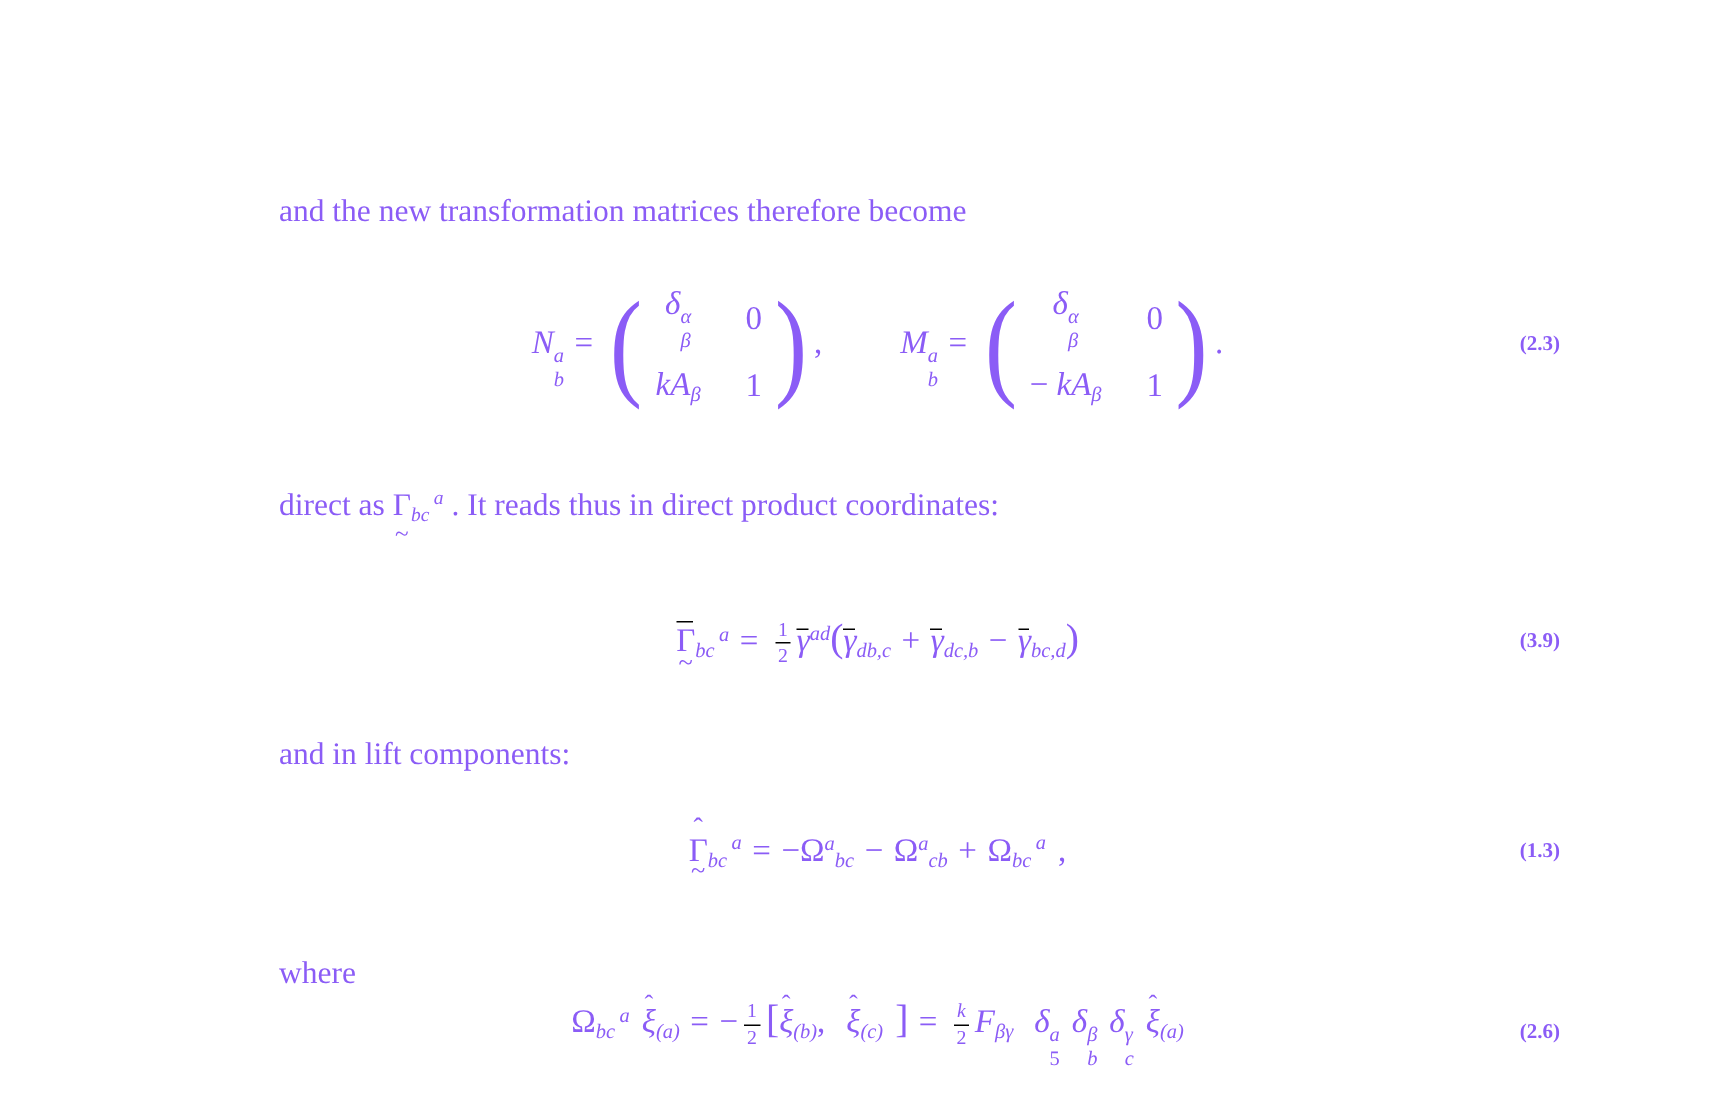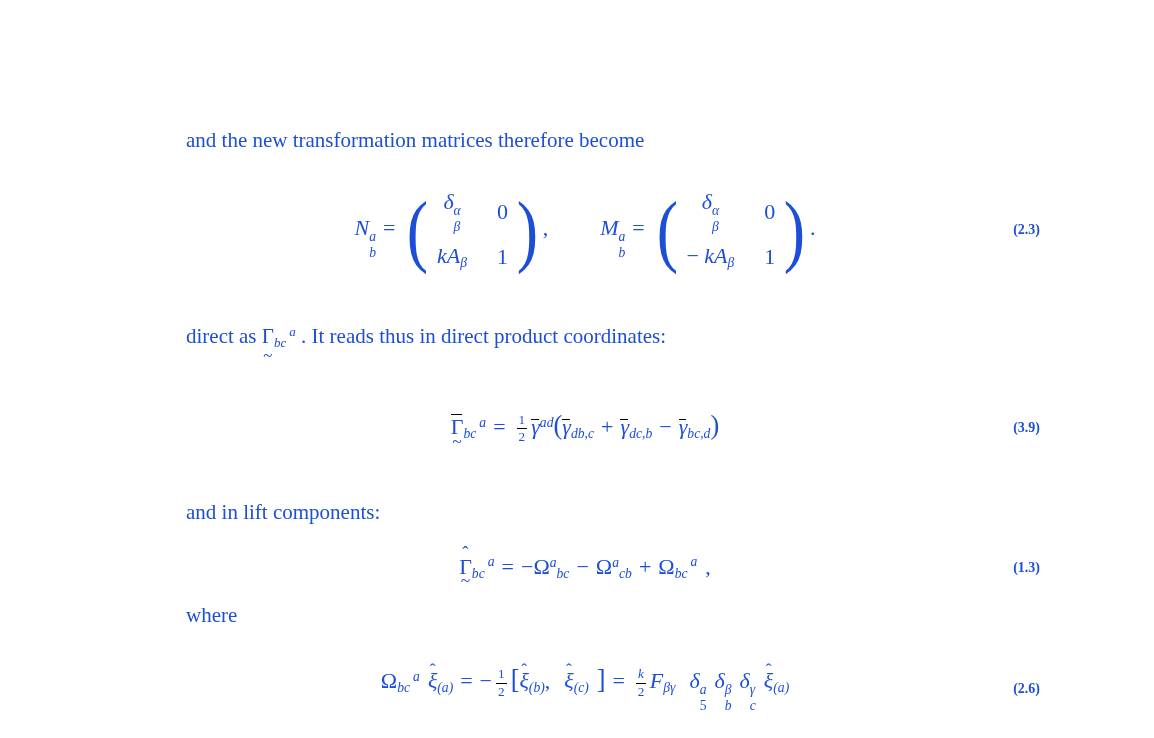--- a/index.html
+++ b/index.html
@@ -1,16 +1,16 @@
 <!DOCTYPE html>
 <html><head>
 <meta charset="utf-8">
 <style>
   html,body{margin:0;padding:0;background:#ffffff;}
-  .page{position:relative;width:1154px;height:738px;background:#ffffff;color:#1d4ed8;
+  .page{position:relative;width:1154px;height:738px;background:#ffffff;color:#8b5cf6;
         font-family:"Liberation Serif","DejaVu Serif",serif;overflow:hidden;}
   .textline{position:absolute;left:186px;font-size:21px;line-height:27px;white-space:nowrap;}
   .para{position:absolute;left:186px;width:852px;font-size:21px;}
   .jline{text-align:justify;text-align-last:justify;line-height:38px;height:38px;white-space:normal;}
   .nline{line-height:38px;}
   .it{font-style:italic;}
   .eq-block{position:absolute;left:186px;width:854px;display:flex;align-items:center;}
   .eq-center{flex:1;text-align:center;white-space:nowrap;font-size:22px;padding-right:56px;}
   .eqnum{position:absolute;right:0;top:50%;transform:translateY(-50%);font-size:14px;font-weight:bold;}
   .sup{font-size:0.62em;vertical-align:0.55em;}
@@ -88,30 +88,30 @@
     <div class="nline"><span>direct as </span><span class="dec"><span class="acc tilde-bot">~</span><span>Γ</span></span><span class="sub it">bc</span><span class="sup it supl">a</span><span> . It reads thus in direct product coordinates:</span></div>
   </div>
 
   <div class="eq-block" style="top:401px;height:54px">
     <div class="eq-center">
       <span class="dec"><span class="bar bar-cap"></span><span class="acc tilde-bot">~</span><span>Γ</span></span><span class="sub it">bc</span><span class="sup it supl">a</span><span class="op">=</span><span class="frac"><span class="fn">1</span><span class="fd">2</span></span><span class="dec"><span class="bar bar-low"></span><span class="it">γ</span></span><span class="sup it">ad</span><span class="bigbr">(</span><span class="dec"><span class="bar bar-low"></span><span class="it">γ</span></span><span class="sub it">db,c</span><span class="op">+</span><span class="dec"><span class="bar bar-low"></span><span class="it">γ</span></span><span class="sub it">dc,b</span><span class="op">−</span><span class="dec"><span class="bar bar-low"></span><span class="it">γ</span></span><span class="sub it">bc,d</span><span class="bigbr">)</span>
     </div>
     <div class="eqnum">(3.9)</div>
   </div>
 
-  <div class="textline" style="top:499px">and in lift components:</div>
+  <div class="textline" style="top:489px">and in lift components:</div>
 
   <div class="eq-block" style="top:541px;height:54px">
     <div class="eq-center">
       <span class="dec"><span class="acc hat-top">ˆ</span><span class="acc tilde-bot">~</span><span>Γ</span></span><span class="sub it">bc</span><span class="sup it supl">a</span><span class="op">=</span><span>−</span><span>Ω</span><span class="sup it">a</span><span class="sub it">bc</span><span class="op">−</span><span>Ω</span><span class="sup it">a</span><span class="sub it">cb</span><span class="op">+</span><span>Ω</span><span class="sub it">bc</span><span class="sup it supl">a</span><span class="sp8"></span><span>,</span>
     </div>
     <div class="eqnum">(1.3)</div>
   </div>
 
-  <div class="textline" style="top:602px">where</div>
+  <div class="textline" style="top:635px">where</div>
 
   <div class="eq-block" style="top:659px;height:60px">
     <div class="eq-center">
       <span>Ω</span><span class="sub it">bc</span><span class="sup it supl">a</span><span class="sp8"></span><span class="dec"><span class="acc hat-xi">ˆ</span><span class="it">ξ</span></span><span class="sub it">(a)</span><span class="op">=</span><span>−</span><span class="frac"><span class="fn">1</span><span class="fd">2</span></span><span class="bigbr">[</span><span class="dec"><span class="acc hat-xi">ˆ</span><span class="it">ξ</span></span><span class="sub it">(b)</span><span>,</span><span class="sp14"></span><span class="dec"><span class="acc hat-xi">ˆ</span><span class="it">ξ</span></span><span class="sub it">(c)</span><span class="sp8"></span><span class="bigbr">]</span><span class="op">=</span><span class="frac"><span class="fn it">k</span><span class="fd">2</span></span><span class="it">F</span><span class="sub it">βγ</span><span class="sp14"></span><span class="it">δ</span><span class="stack">
           <span class="it">a</span>
           <span>5</span>
         </span><span class="sp8"></span><span class="it">δ</span><span class="stack">
           <span class="it">β</span>
           <span class="it">b</span>
         </span><span class="sp8"></span><span class="it">δ</span><span class="stack">

